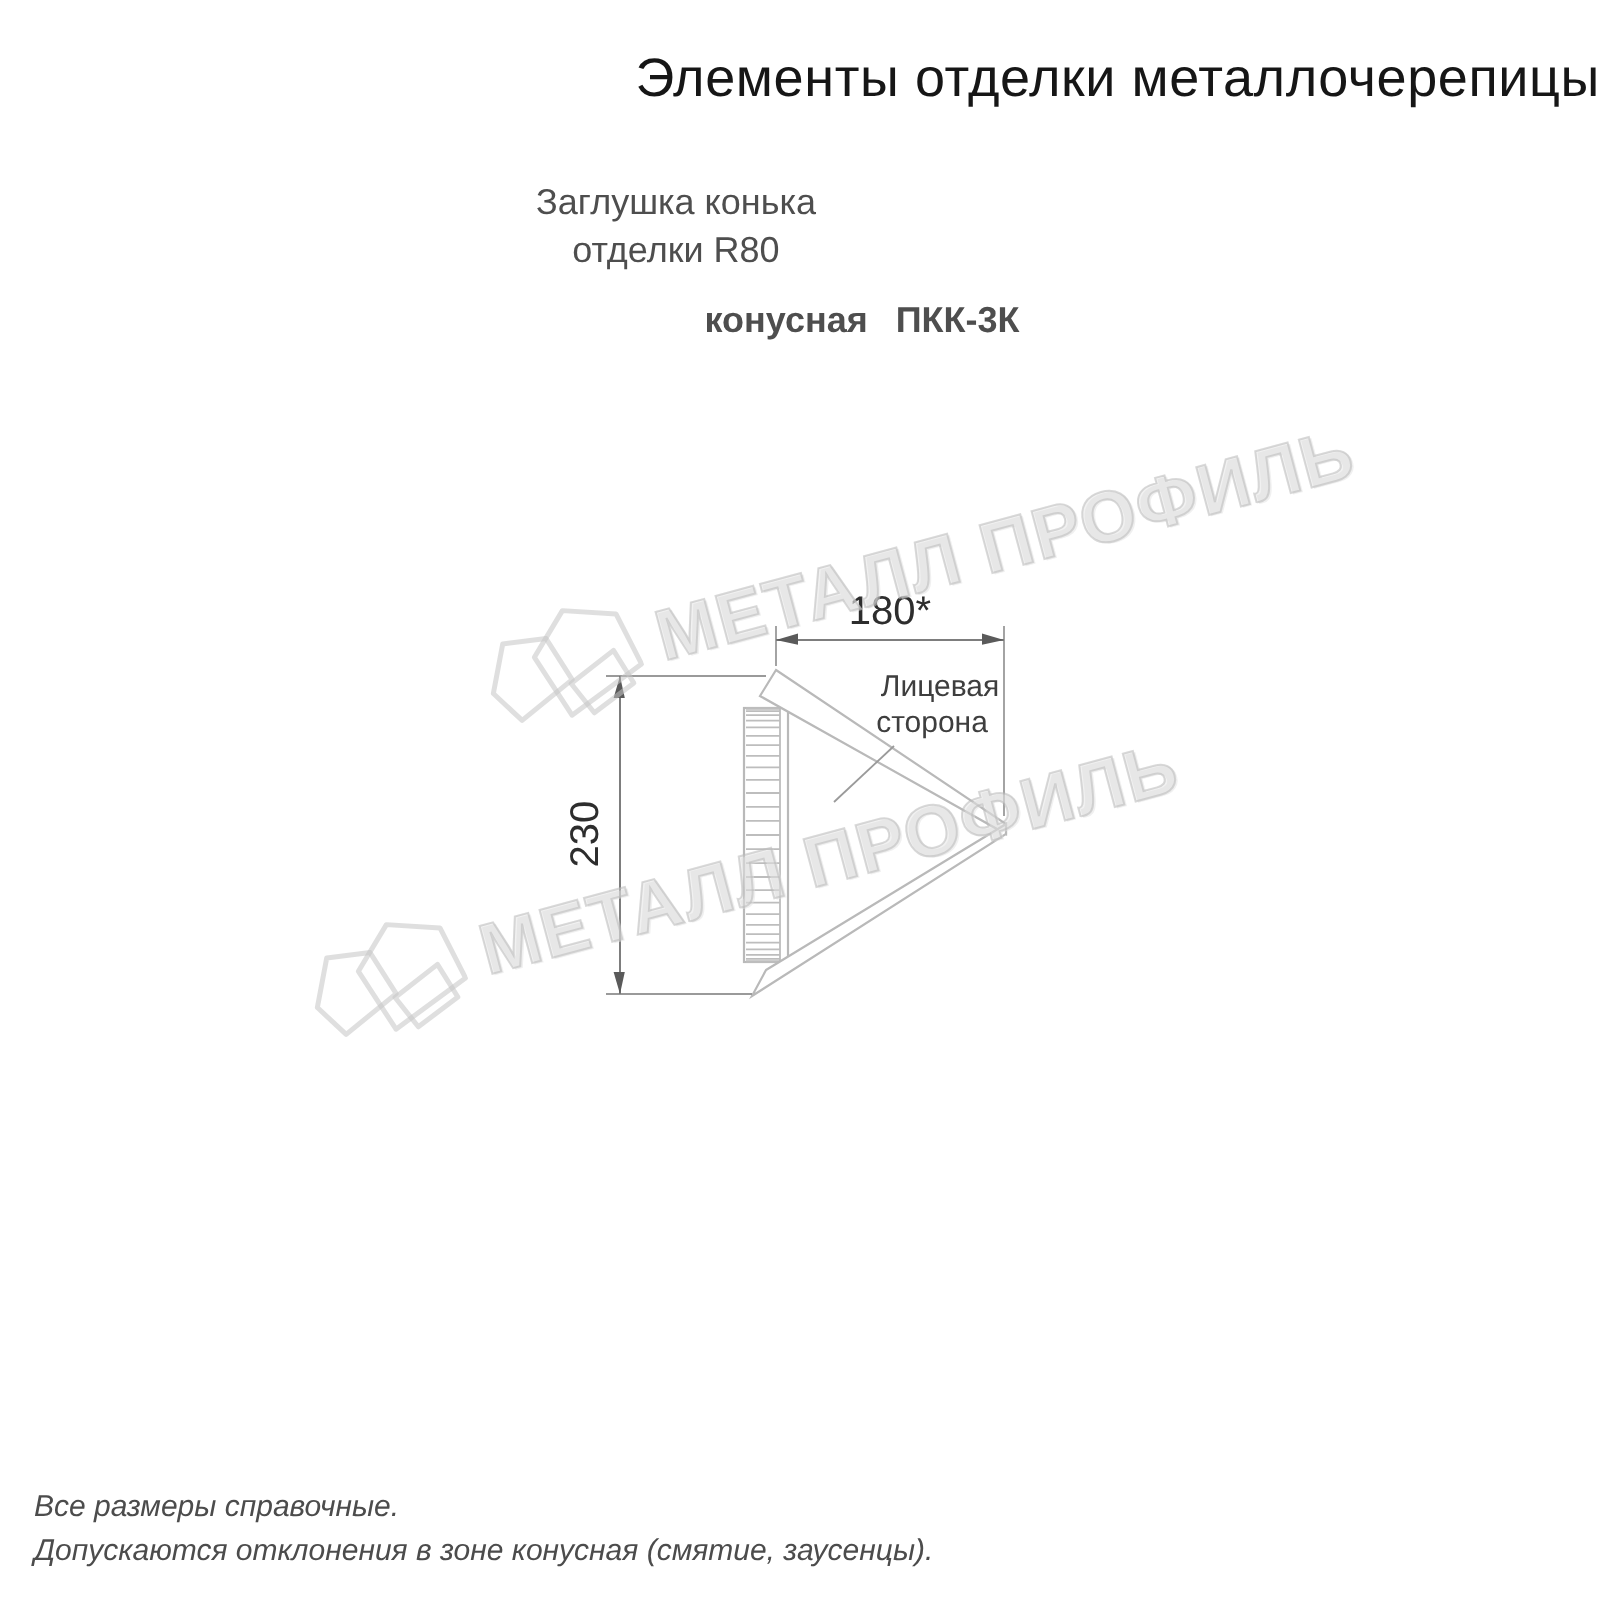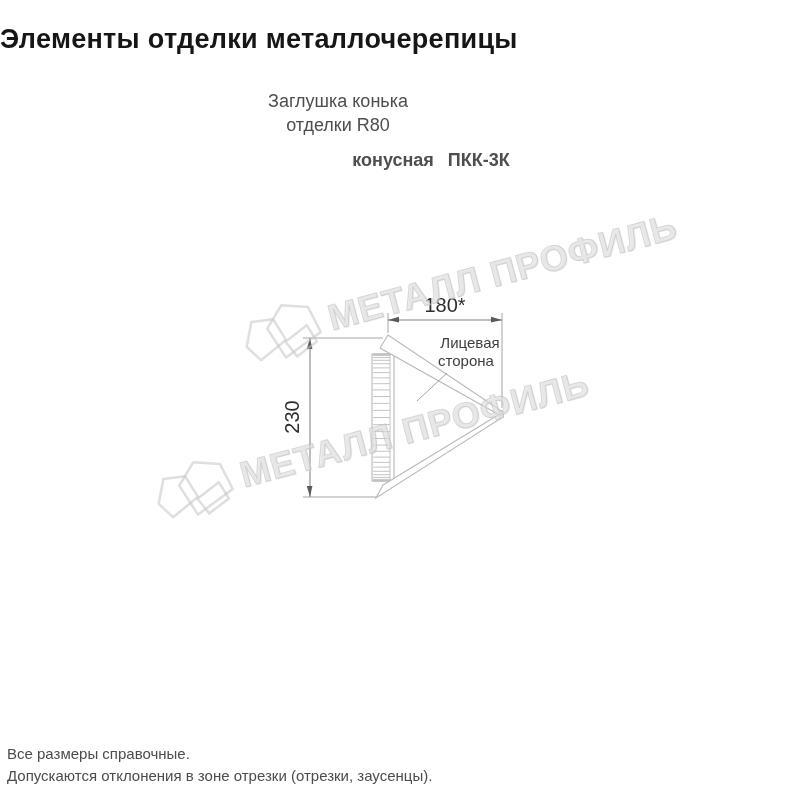--- a/index.html
+++ b/index.html
@@ -1,34 +1,34 @@
 <!DOCTYPE html>
 <html><head>
 <meta charset="utf-8">
 <style>
   html,body{margin:0;padding:0;}
   body{
     width:800px;height:800px;background:#ffffff;overflow:hidden;position:relative;
     font-family:"Liberation Sans", sans-serif;
   }
   .page-title{
-    position:absolute;top:24px;left:0;width:800px;text-align:left;
-    font-size:27px;font-weight:bold;color:#161616;letter-spacing:0.3px;z-index:4;
+    position:absolute;top:24px;left:0;width:800px;text-align:right;
+    font-size:27px;font-weight:normal;color:#161616;letter-spacing:0.3px;z-index:4;
   }
   .product-name{
     position:absolute;top:89px;left:0;width:676px;text-align:center;
     font-size:18px;color:#4e4e4e;line-height:24px;z-index:4;
   }
   .product-type{
     position:absolute;top:150px;left:0;width:800px;text-align:center;
     font-size:18px;font-weight:bold;color:#4e4e4e;word-spacing:9px;z-index:4;margin-left:31px;
   }
   .footer-notes{
-    position:absolute;left:7px;top:743px;
-    font-size:15px;color:#4c4c4c;line-height:21.5px;z-index:4;
+    position:absolute;left:17px;top:743px;
+    font-size:15px;color:#4c4c4c;line-height:21.5px;z-index:4;font-style:italic;
   }
   .drawing-svg{position:absolute;left:0;top:0;z-index:2;}
   .watermark{
     position:absolute;display:flex;align-items:center;gap:10px;z-index:3;
     transform:rotate(-15deg);pointer-events:none;
   }
   .watermark-upper{left:233px;top:243px;width:400px;height:95px;}
   .watermark-lower{left:145px;top:400px;width:400px;height:95px;}
   .wm-text{
     font-size:36px;font-weight:bold;letter-spacing:1px;white-space:nowrap;
@@ -146,16 +146,16 @@
         <path d="M5,36 L19,15 L40,21 L44,45 L13,54 Z" transform="rotate(-8 24 34)"></path>
         <path d="M31,23 L53,7 L77,19 L79,47 L37,57 Z" transform="rotate(-8 55 32)"></path>
         <path d="M45,42 L71,35 L74,54 L50,60 Z" transform="rotate(-8 58 48)"></path>
       </g>
     </svg>
     <span class="wm-text">МЕТАЛЛ ПРОФИЛЬ</span>
   </div>
 
   <div class="footer-notes">
     <div>Все размеры справочные.</div>
-    <div>Допускаются отклонения в зоне отрезки (отрезки, заусенцы).</div>
+    <div>Допускаются отклонения в зоне конусная (смятие, заусенцы).</div>
   </div>
 
 </div>
 
 </body></html>

